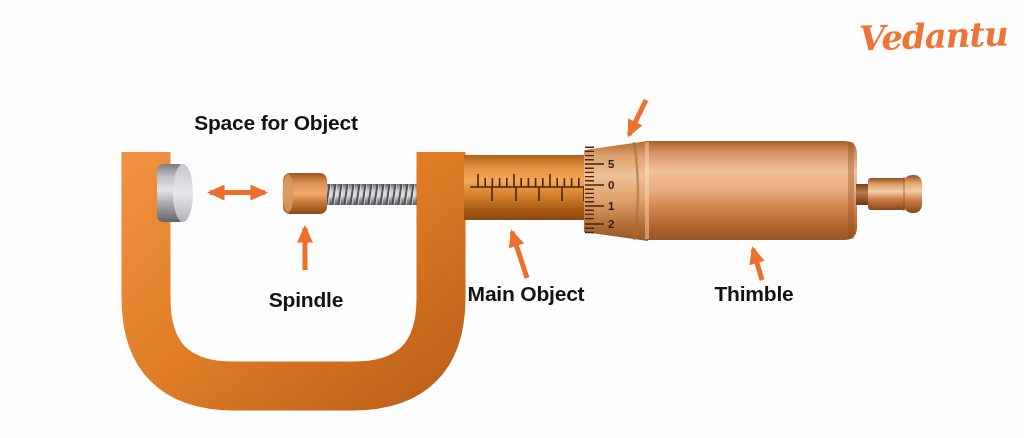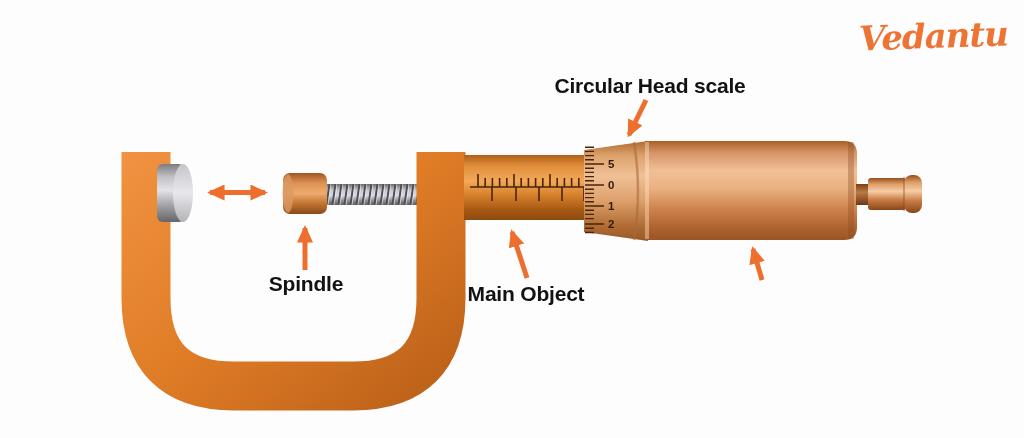--- a/index.html
+++ b/index.html
@@ -159,18 +159,19 @@
 
     <g stroke="#ed6f2d" stroke-width="5" fill="none">
       <line x1="210" y1="192.5" x2="265" y2="192.5" marker-start="url(#ah)" marker-end="url(#ah)"></line>
       <line x1="305" y1="270" x2="305" y2="228" marker-end="url(#ah)"></line>
       <line x1="527" y1="278" x2="512" y2="232" marker-end="url(#ah)"></line>
       <line x1="646" y1="100" x2="629" y2="135" marker-end="url(#ah)"></line>
       <line x1="762" y1="280" x2="753" y2="249" marker-end="url(#ah)"></line>
     </g>
   </svg>
 
-  <div class="label" style="left:650px;top:74px;">Circular Head scale</div>
-  <div class="label" style="left:306px;top:272px;">Spindle</div>
+  <div class="label" style="left:276px;top:111px;">Space for Object</div>
+  <div class="label" style="left:306px;top:288px;">Spindle</div>
   <div class="label" style="left:526px;top:282px;">Main Object</div>
+  <div class="label" style="left:754px;top:282px;">Thimble</div>
 
   <div class="logo">Vedantu</div>
 </div>
 
 </body></html>

